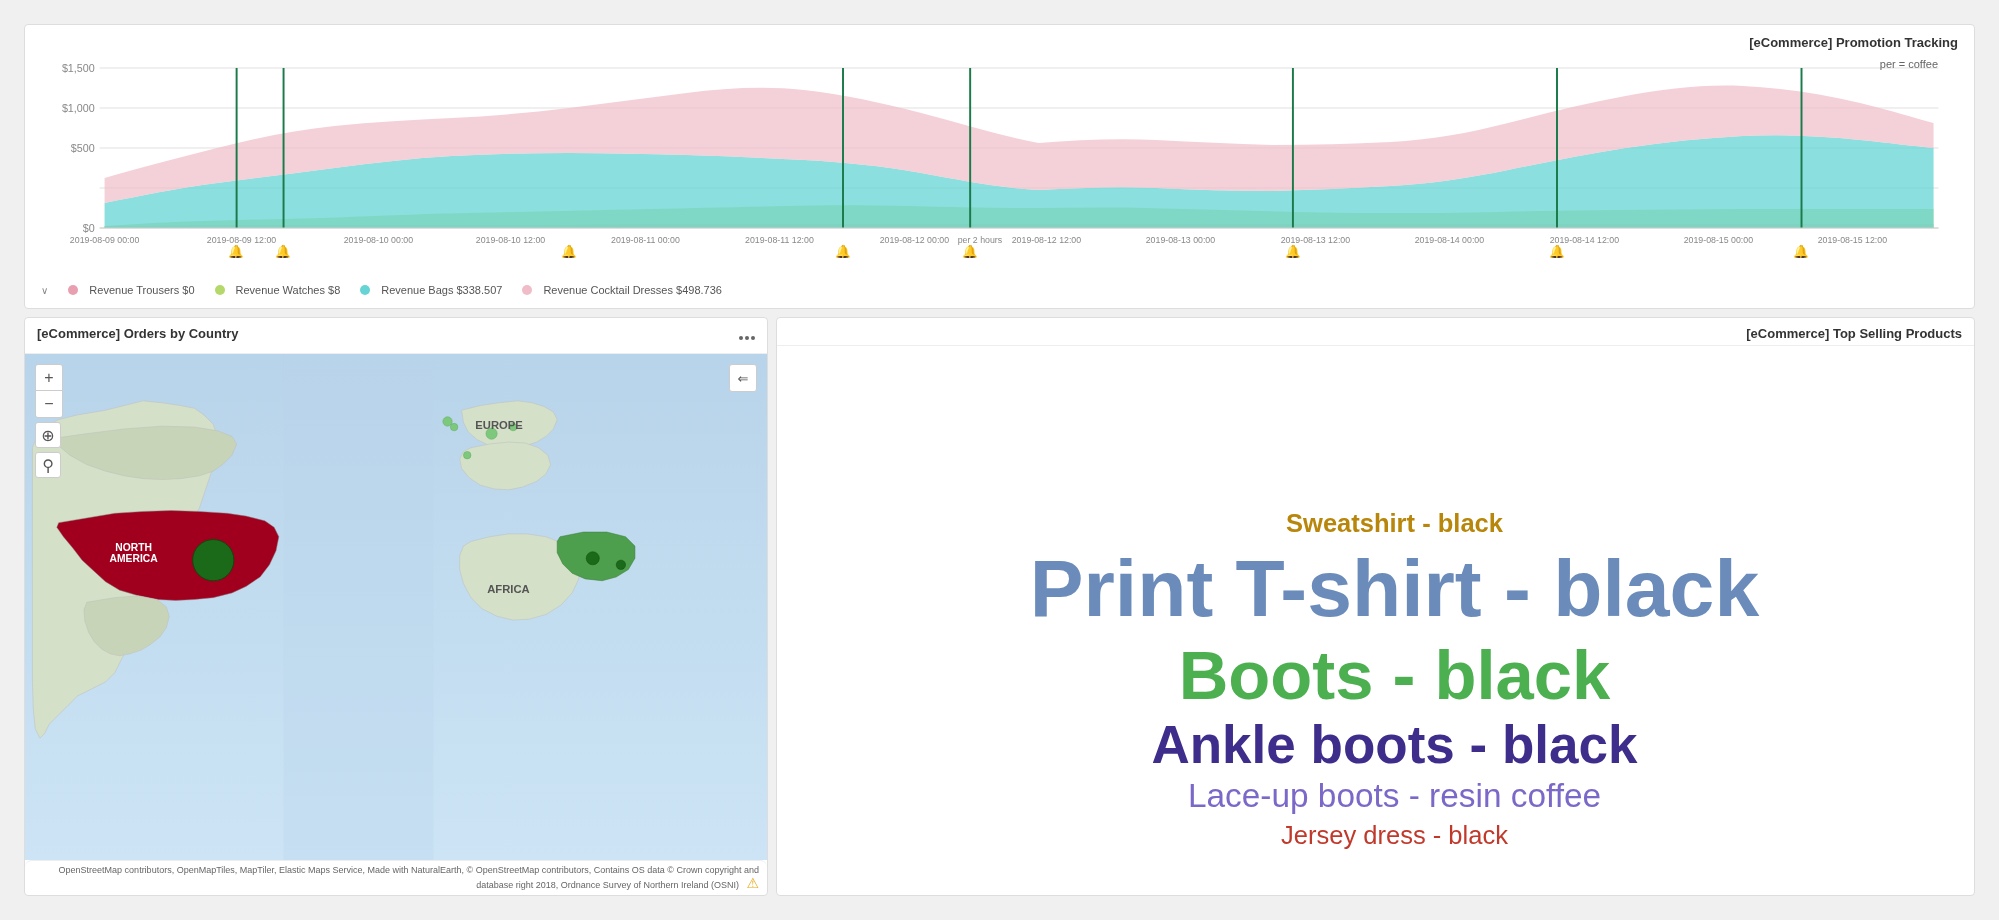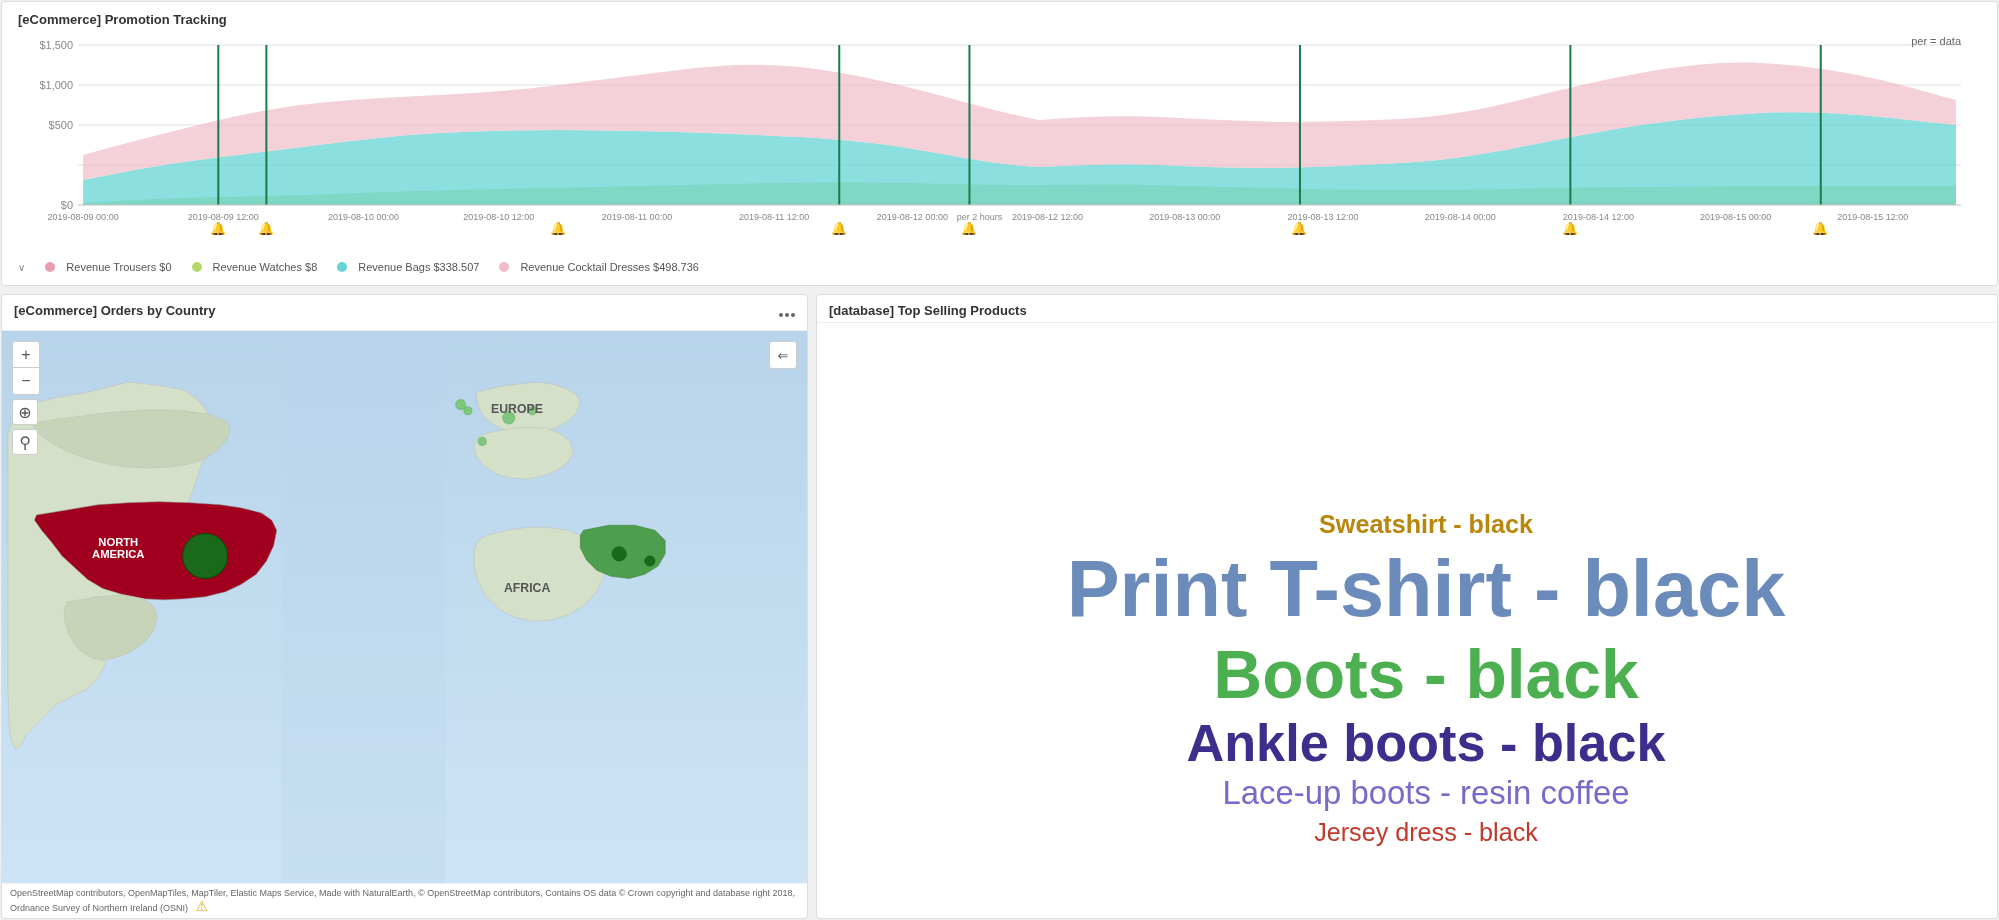--- a/index.html
+++ b/index.html
@@ -10,21 +10,22 @@
       color: #333;
     }
 
     .page-wrapper {
       width: 1999px;
       min-height: 920px;
       background: #f0f0f0;
       display: flex;
       flex-direction: column;
       gap: 8px;
-      padding: 1px;
+      padding: 24px;
+      text-align: right;
     }
 
     
     .top-panel {
       background: #fff;
       border: 1px solid #ddd;
       border-radius: 4px;
       padding: 10px 16px 12px;
     }
 
@@ -79,21 +80,21 @@
       display: flex;
       gap: 8px;
       flex: 1;
     }
 
     
     .map-panel {
       background: #fff;
       border: 1px solid #ddd;
       border-radius: 4px;
-      width: 807px;
+      width: 744px;
       flex-shrink: 0;
       display: flex;
       flex-direction: column;
     }
 
     .map-panel-header {
       display: flex;
       justify-content: space-between;
       align-items: center;
       padding: 8px 12px 4px;
@@ -243,21 +244,21 @@
 <body>
 
 <div class="page-wrapper">
 
   <div class="top-panel">
     <div class="panel-title">[eCommerce] Promotion Tracking</div>
 
     <div class="chart-area">
       
       <div style="position:absolute; right: 20px; top: 0; font-size:11px; color:#666;">
-        <span>per = data</span>
+        <span>per = coffee</span>
       </div>
 
       <svg class="chart-svg" viewBox="0 0 1960 200" preserveAspectRatio="none">
 
         <line x1="60" y1="10" x2="1940" y2="10" stroke="#e0e0e0" stroke-width="1"></line>
         <line x1="60" y1="50" x2="1940" y2="50" stroke="#e0e0e0" stroke-width="1"></line>
         <line x1="60" y1="90" x2="1940" y2="90" stroke="#e0e0e0" stroke-width="1"></line>
         <line x1="60" y1="130" x2="1940" y2="130" stroke="#e0e0e0" stroke-width="1"></line>
         <line x1="60" y1="170" x2="1940" y2="170" stroke="#e0e0e0" stroke-width="1"></line>
 
@@ -406,21 +407,21 @@
       </div>
 
       <div class="map-footer">
         <span>OpenStreetMap contributors, OpenMapTiles, MapTiler, Elastic Maps Service, Made with NaturalEarth, © OpenStreetMap contributors, Contains OS data © Crown copyright and database right 2018, Ordnance Survey of Northern Ireland (OSNI)</span>
         &nbsp;&nbsp;<span class="warning-icon">⚠</span>
       </div>
     </div>
 
     <div class="wordcloud-panel">
       <div class="wordcloud-panel-header">
-        <span class="panel-title">[database] Top Selling Products</span>
+        <span class="panel-title">[eCommerce] Top Selling Products</span>
       </div>
 
       <div class="wordcloud-content">
         <svg viewBox="0 0 1180 520" width="100%" height="100%">
 
           <text x="590" y="170" text-anchor="middle" font-size="26" font-weight="600" fill="#b8860b">Sweatshirt - black</text>
 
           <text x="590" y="255" text-anchor="middle" font-size="82" font-weight="700" fill="#6b8cba">Print T-shirt - black</text>
 
           <text x="590" y="340" text-anchor="middle" font-size="70" font-weight="700" fill="#4caf50">Boots - black</text>

